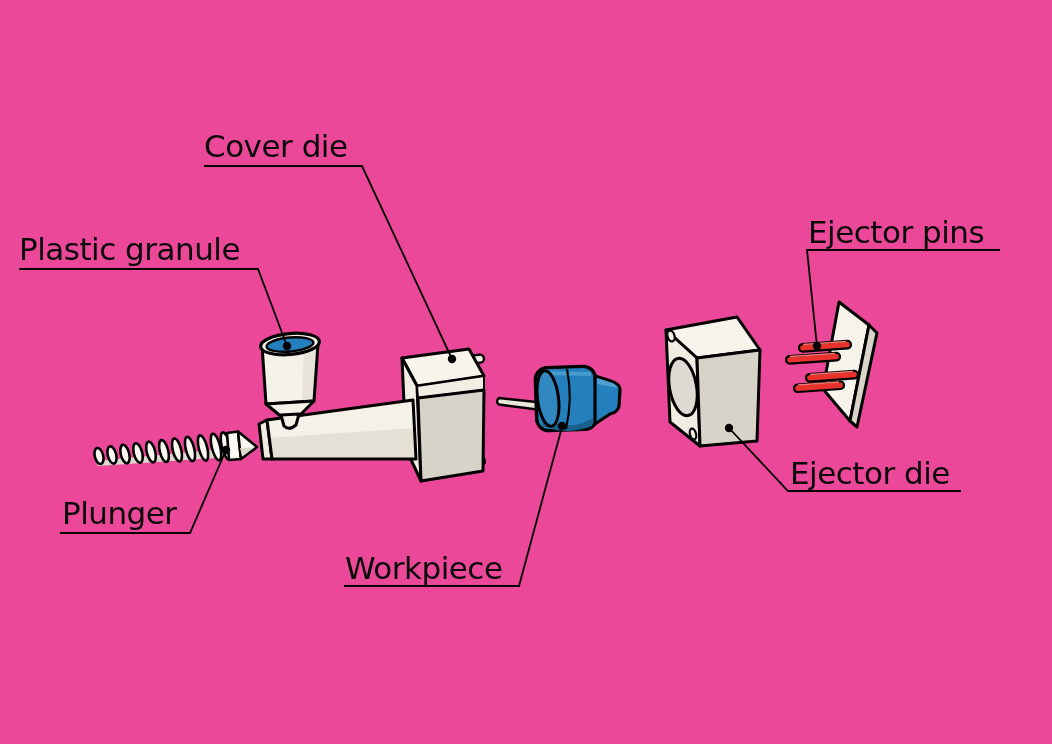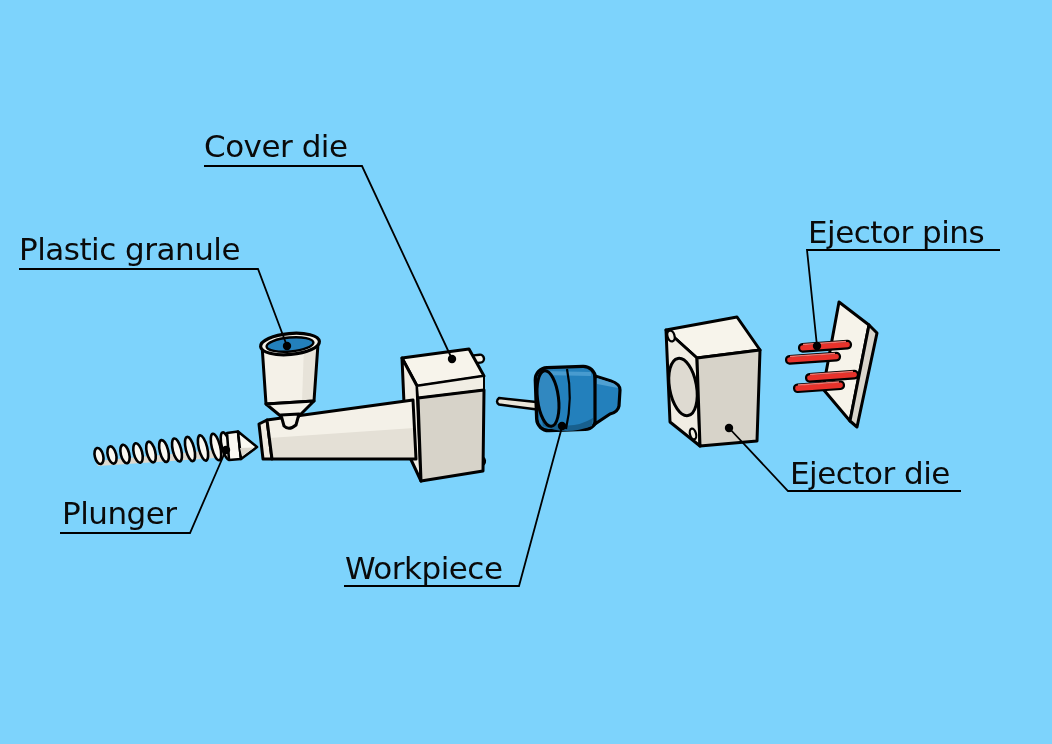--- a/index.html
+++ b/index.html
@@ -1,16 +1,16 @@
 <!DOCTYPE html>
 <html><head>
 <meta charset="utf-8">
 <style>
   html,body{margin:0;padding:0;background:#ffffff;}
-  .stage{position:relative;width:1052px;height:744px;background:#7dd3fc;overflow:hidden;}
+  .stage{position:relative;width:1052px;height:744px;background:#ec4899;overflow:hidden;}
   svg{display:block;}
   .outline{fill:none;stroke:#000;stroke-width:3;stroke-linejoin:round;stroke-linecap:round;}
   .leader{fill:none;stroke:#000;stroke-width:1.8;stroke-linejoin:miter;stroke-linecap:butt;}
   .lbl{font-family:"DejaVu Sans","Liberation Sans",sans-serif;font-size:31px;letter-spacing:-0.5px;fill:#0a0a0a;}
 </style>
 </head>
 <body>
 
 <div class="stage">
 <svg width="1052" height="744" viewBox="0 0 1052 744" xmlns="http://www.w3.org/2000/svg">

